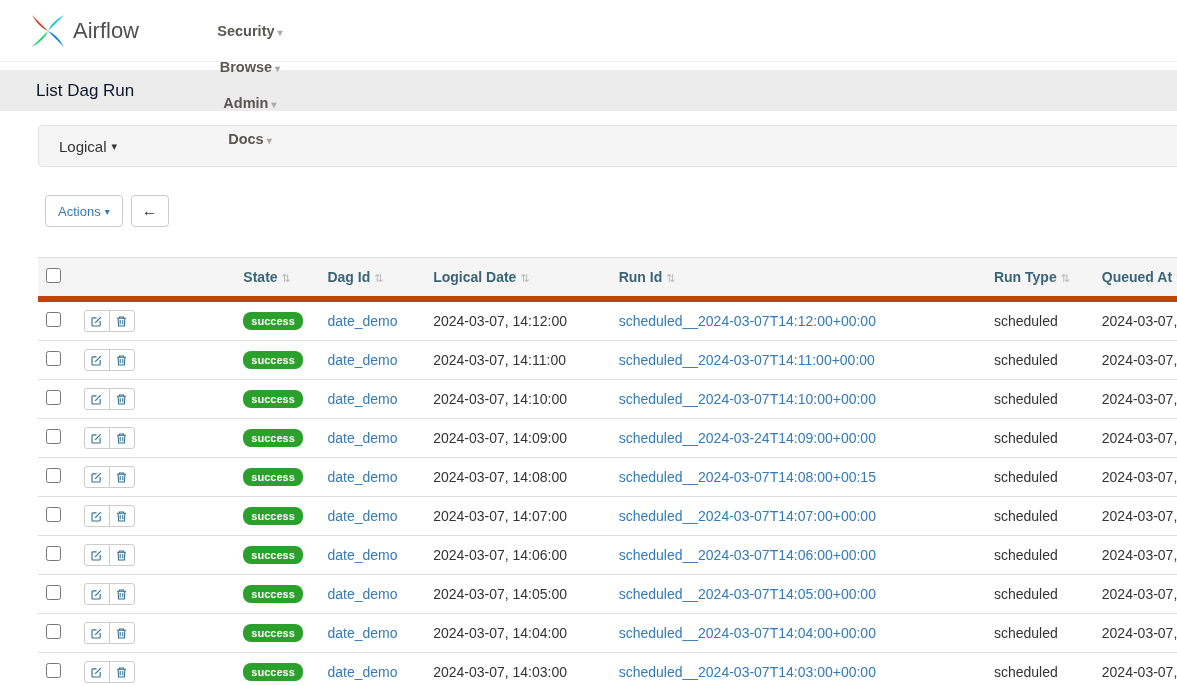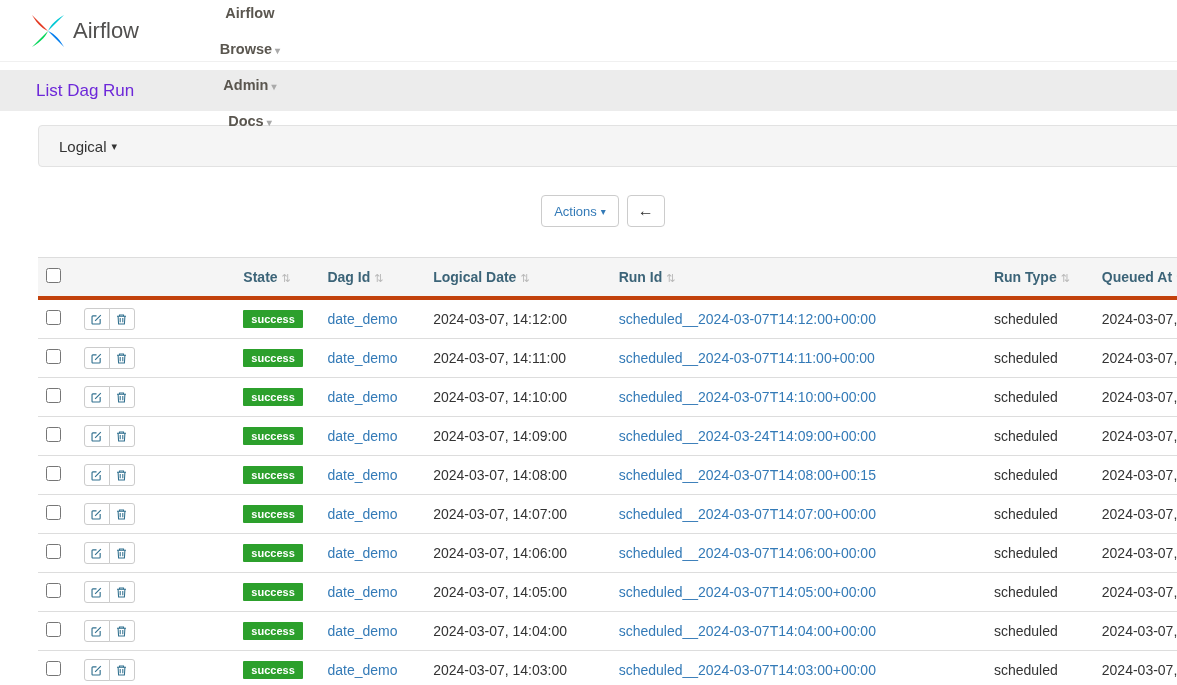--- a/index.html
+++ b/index.html
@@ -37,38 +37,38 @@
     white-space: nowrap;
   }
   .nav-item .caret { color: #aaa; font-size: 10px; margin-left: 3px; }
   
   .page-heading {
     margin-top: 8px;
     height: 41px;
     background: #ececec;
     display: flex; align-items: center;
     padding-left: 36px;
-    font-size: 17px; color: #6d28d9;
+    font-size: 17px; color: #0f172a;
   }
   
   .search-panel {
     margin: 14px 0 0 38px;
     width: 1240px;
     height: 42px;
     background: #f5f5f5;
     border: 1px solid #e2e2e2;
     border-radius: 4px;
     display: flex; align-items: center;
     padding-left: 20px;
     font-size: 15px; color: #333;
     cursor: pointer;
   }
   .search-panel .caret { font-size: 11px; margin-left: 5px; color: #333; }
   
-  .toolbar { margin: 28px 16px 0 45px; display: flex; gap: 8px; height: 32px; justify-content: center; }
+  .toolbar { margin: 28px 16px 0 45px; display: flex; gap: 8px; height: 32px; }
   .actions-btn {
     background: #fff;
     border: 1px solid #ccc; border-radius: 4px;
     color: var(--link, #337ab7);
     font-size: 13px;
     padding: 0 12px;
     display: inline-flex; align-items: center;
     cursor: pointer;
     font-family: inherit;
   }
@@ -86,21 +86,21 @@
   .dagrun-table {
     margin: 30px 0 0 38px;
     width: 1250px;
     border-collapse: collapse;
     table-layout: fixed;
     font-size: 14px;
   }
   .dagrun-table thead th {
     background: #f5f5f5;
     border-top: 1px solid #ddd;
-    border-bottom: 4px solid #c2410c;
+    border-bottom: 6px solid #c2410c;
     text-align: left;
     padding: 10px 8px;
     color: var(--header-text, #3c6478);
     font-size: 14px;
     font-weight: bold;
     white-space: nowrap;
   }
   th.sortable { cursor: pointer; }
   .sort-icon { color: #b9b9b9; font-size: 11px; margin-left: 4px; font-weight: normal; }
   .dagrun-table tbody td {
@@ -122,21 +122,21 @@
   }
   .icon-btn:first-child { border-radius: 3px 0 0 3px; }
   .icon-btn:last-child { border-radius: 0 3px 3px 0; margin-left: -1px; }
   .badge {
     display: inline-block;
     background: var(--success, #2ca02c);
     color: #fff;
     font-size: 11px;
     font-weight: bold;
     padding: 3px 8px;
-    border-radius: 1px;
+    border-radius: 8px;
   }
   .link { color: var(--link, #337ab7); text-decoration: none; cursor: pointer; }
 </style>
 </head>
 <body>
 
 <nav class="navbar">
   <div class="brand">
     <span class="logo">
       <svg width="40" height="40" viewBox="0 0 100 100">
@@ -154,20 +154,23 @@
   </li>
 
   <li class="nav-item">
     <span class="nav-label">Cluster Activity</span>
   </li>
 
   <li class="nav-item">
     <span class="nav-label">Airflow</span>
   </li>
 
+  <li class="nav-item">
+    <span class="nav-label">Security</span><span class="caret">▾</span>
+  </li>
 
   <li class="nav-item">
     <span class="nav-label">Browse</span><span class="caret">▾</span>
   </li>
 
   <li class="nav-item">
     <span class="nav-label">Admin</span><span class="caret">▾</span>
   </li>
 
   <li class="nav-item">

